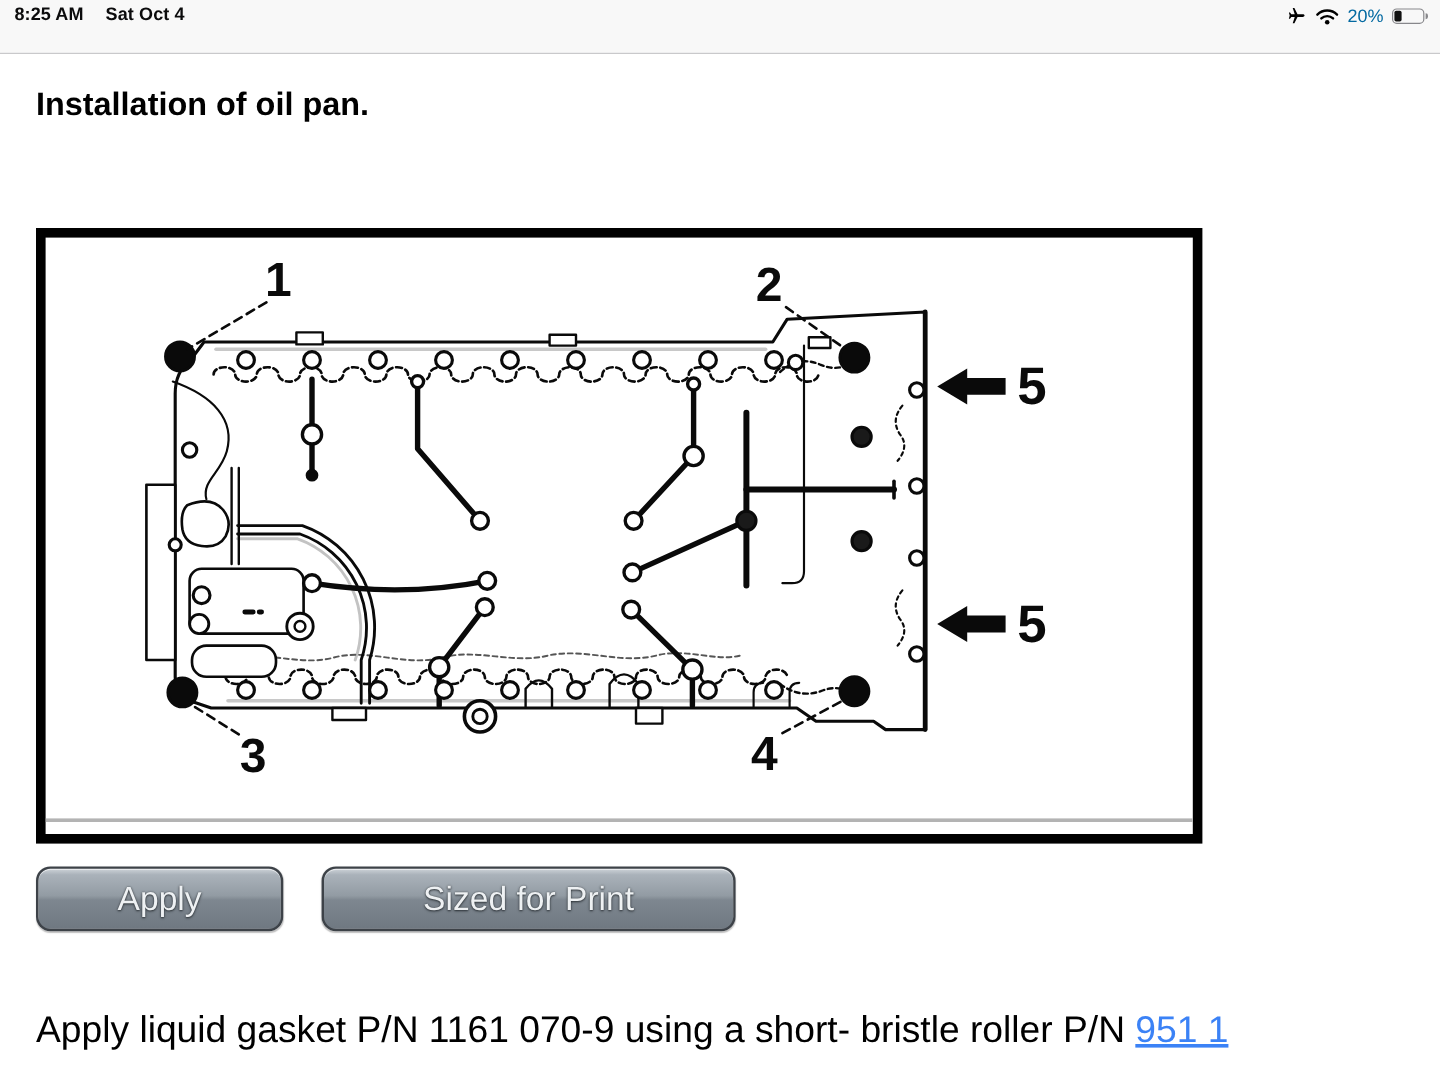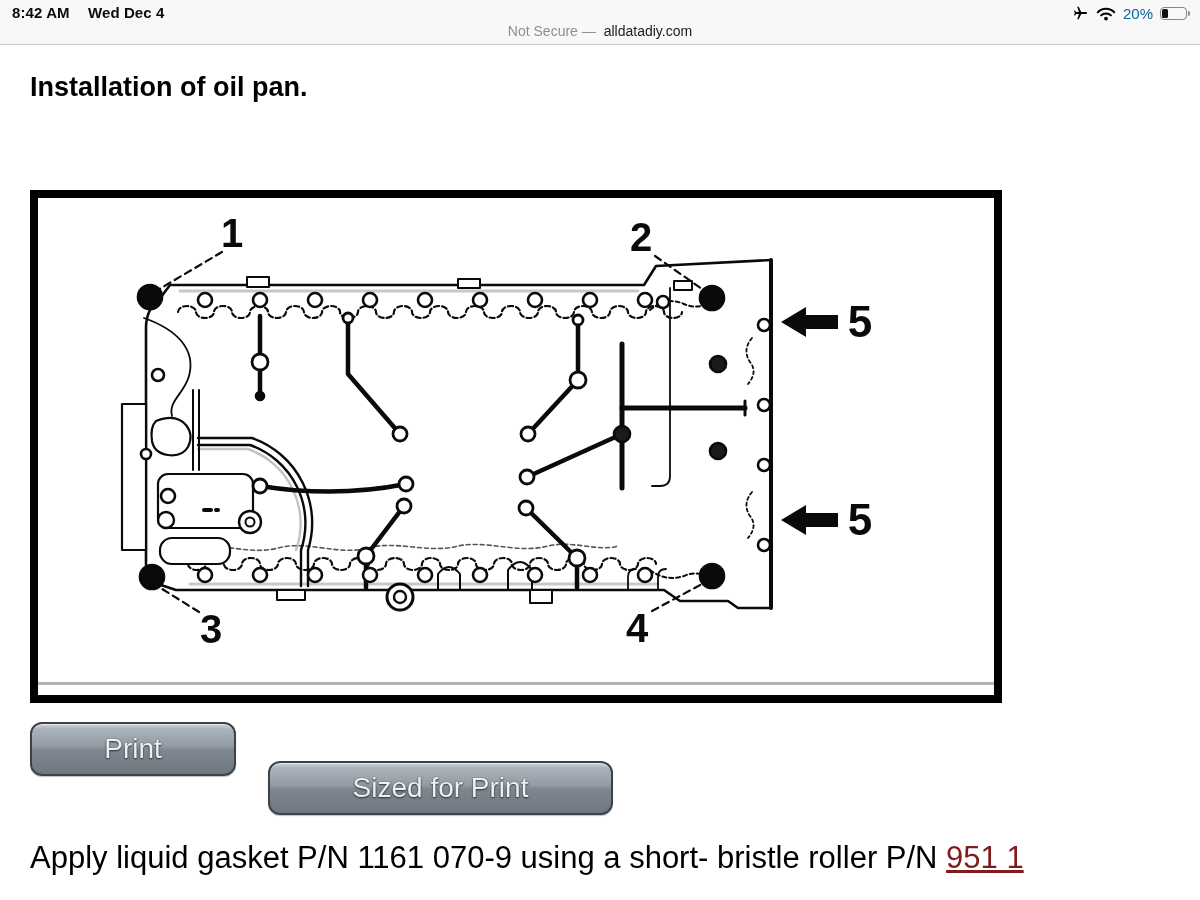--- a/index.html
+++ b/index.html
@@ -21,57 +21,53 @@
   .heading{position:absolute;left:30px;top:72px;font-size:27px;font-weight:bold;color:#000;margin:0;}
   .figure-frame{position:absolute;left:30px;top:190px;width:956px;height:497px;border:8px solid #000;background:#fff;}
   .figure-frame svg{position:absolute;left:0;top:0;}
   
   .btn{position:absolute;top:722px;height:54px;border:2px solid #3d4248;border-radius:12px;
     background:linear-gradient(#cdd3d8 0%,#aab2ba 10%,#929ba3 45%,#7e8790 52%,#6f7881 100%);
     box-shadow:inset 0 1px 0 rgba(255,255,255,.55), 0 1px 1px rgba(0,0,0,.25);
     color:#eef1f3;font-family:"Liberation Sans",sans-serif;font-size:28px;
     text-shadow:0 1px 2px rgba(30,35,40,.9),0 0 1px rgba(40,45,50,.8);cursor:pointer;}
   .btn-zoom{left:30px;width:206px;}
-  .btn-print{left:268px;width:345px;margin-top:39px;}
+  .btn-print{left:268px;width:345px;}
   
   .para{position:absolute;left:30px;top:840px;width:1170px;font-size:31px;color:#000;
     white-space:nowrap;overflow:hidden;margin:0;}
-  .para a{color:#7f1d1d;text-decoration:underline;cursor:pointer;text-align:center;}
+  .para a{color:#3b82f6;text-decoration:underline;cursor:pointer;text-align:center;}
   .icon{display:inline-block;line-height:0;}
 </style>
 </head>
 <body>
 
 <div class="topbar">
   <div class="status-left">
-    <span>8:42 AM</span>
-    <span class="date">Wed Dec 4</span>
+    <span>8:25 AM</span>
+    <span class="date">Sat Oct 4</span>
   </div>
   <div class="status-right">
     <span class="icon" style="transform:rotate(90deg);">
       <svg width="16" height="16" viewBox="0 0 24 24">
           <path d="M21.5,15.5 L13.6,11.6 V5.2 C13.6,3.9 12.9,2.8 12,2.8 C11.1,2.8 10.4,3.9 10.4,5.2 V11.6 L2.5,15.5 V17.6 L10.4,15.1 V19.4 L8.2,21 V22.4 L12,21.4 L15.8,22.4 V21 L13.6,19.4 V15.1 L21.5,17.6 Z" fill="#000"></path>
         </svg>
     </span>
     <span class="icon">
       <svg width="20" height="15" viewBox="0 0 20 15">
         <path d="M1.8,6.2 a11.6,11.6 0 0 1 16.4,0" fill="none" stroke="#000" stroke-width="2" stroke-linecap="round"></path>
         <path d="M5.1,9.4 a7,7 0 0 1 9.8,0" fill="none" stroke="#000" stroke-width="2" stroke-linecap="round"></path>
         <circle cx="10" cy="12.6" r="1.9" fill="#000"></circle>
       </svg>
     </span>
     <span class="pct">20%</span>
     <span class="batt">
         <span class="fill"></span>
       </span>
     <span class="batt-tip"></span>
-  </div>
-  <div class="urlbar">
-    <span class="sec">Not Secure —</span>
-    <span class="dom">alldatadiy.com</span>
   </div>
 </div>
 
 <h1 class="heading">Installation of oil pan.</h1>
 
 <div class="figure-frame">
   <svg width="956" height="497" viewBox="0 0 956 497">
     <g fill="none" stroke="#0a0a0a" stroke-width="2.6" stroke-linejoin="round" stroke-linecap="round">
 
       <path d="M142,93 H600" stroke="#c8c8c8" stroke-width="3"></path>
@@ -217,16 +213,16 @@
       <text x="173" y="445" font-size="40">3</text>
       <text x="599" y="444" font-size="40">4</text>
       <text x="822" y="139" font-size="44">5</text>
       <text x="822" y="337" font-size="44">5</text>
     </g>
 
     <rect x="0" y="484" width="956" height="3" fill="#b3b3b3"></rect>
   </svg>
 </div>
 
-<button class="btn btn-zoom">Print</button>
+<button class="btn btn-zoom">Apply</button>
 <button class="btn btn-print">Sized for Print</button>
 
 <p class="para"><span>Apply liquid gasket P/N 1161 070-9 using a short- bristle roller P/N </span><a>951 1</a></p>
 
 </body></html>

